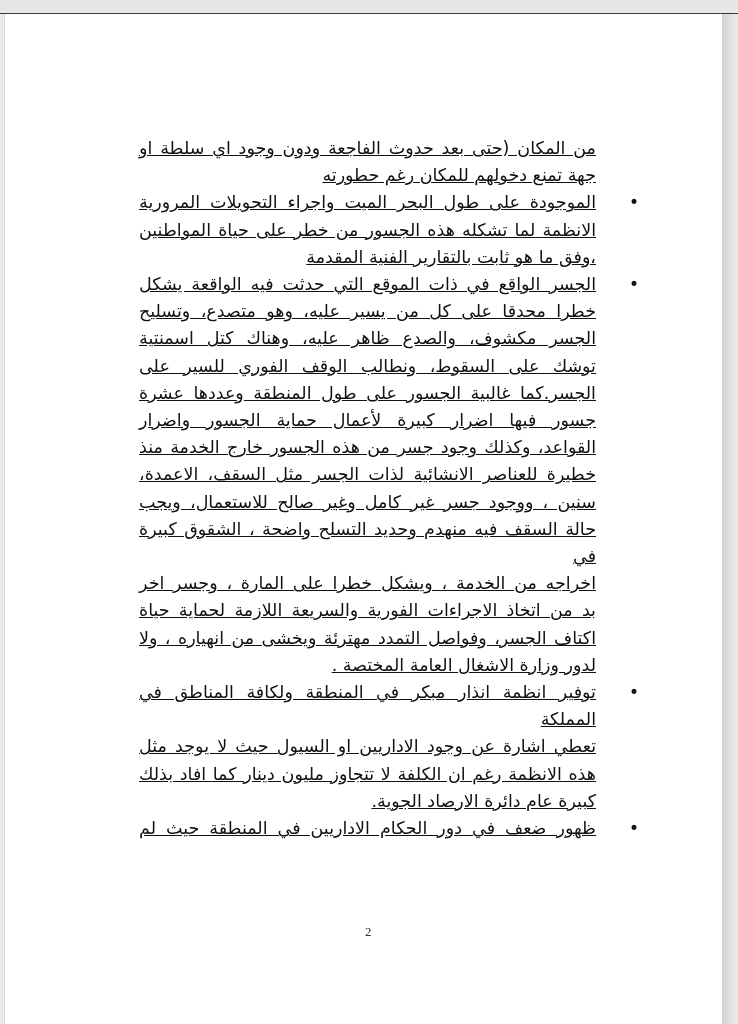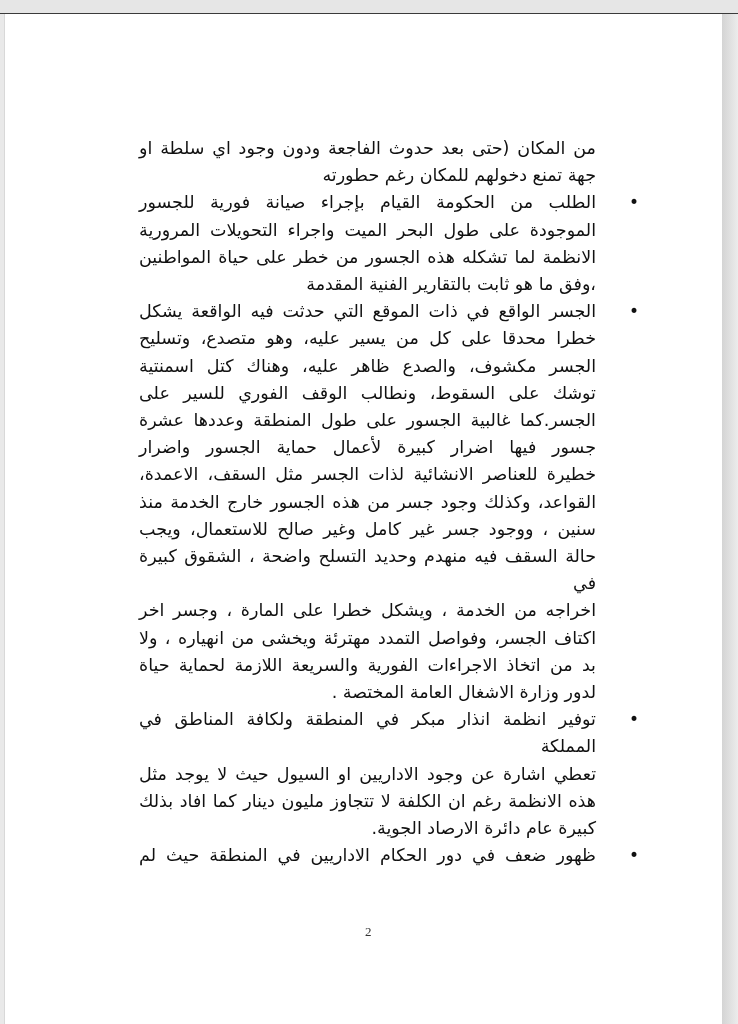--- a/index.html
+++ b/index.html
@@ -18,21 +18,21 @@
     background: #ffffff;
     border-left: 1px solid #d8d8d8;
   }
   .rightshadow {
     position: absolute; left: 722px; top: 14px; width: 16px; height: 1010px;
     background: linear-gradient(to right, #d4d4d4, #ececec);
   }
   .content {
     position: absolute; left: 139px; top: 135px; width: 518px;
     direction: rtl; text-align: justify;
-    font-size: 17.5px; line-height: 27.2px; color: #111;
+    font-size: 17.5px; line-height: 27.2px; color: #111; text-decoration: underline;
   }
   .para { margin: 0; padding-right: 61px; }
   .item { position: relative; margin: 0; padding-right: 61px; }
   .bullet {
     position: absolute; right: 18px; top: 0;
     font-size: 17px; color: #111;
   }
   .line { display: block; text-align: justify; text-align-last: justify; }
   .line.last { text-align-last: right; }
   .pagenum {
@@ -48,41 +48,40 @@
 <div class="rightshadow"></div>
 
 <div class="content">
   <p class="para">
     <span class="line">من المكان (حتى بعد حدوث الفاجعة ودون وجود اي سلطة او</span>
     <span class="line last">جهة تمنع دخولهم للمكان رغم حطورته</span>
   </p>
 
   <div class="item">
     <span class="bullet">•</span>
-    <span class="line">الطلب من الحكومة القيام بإجراء صيانة فورية للجسور</span>
     <span class="line">الموجودة على طول البحر الميت واجراء التحويلات المرورية</span>
     <span class="line">الانظمة لما تشكله هذه الجسور من خطر على حياة المواطنين</span>
     <span class="line last">،وفق ما هو ثابت بالتقارير الفنية المقدمة</span>
   </div>
 
   <div class="item">
     <span class="bullet">•</span>
     <span class="line">الجسر الواقع في ذات الموقع التي حدثت فيه الواقعة يشكل</span>
     <span class="line">خطرا محدقا على كل من يسير عليه، وهو متصدع، وتسليح</span>
     <span class="line">الجسر مكشوف، والصدع ظاهر عليه، وهناك كتل اسمنتية</span>
     <span class="line">توشك على السقوط، ونطالب الوقف الفوري للسير على</span>
     <span class="line">الجسر.كما غالبية الجسور على طول المنطقة وعددها عشرة</span>
     <span class="line">جسور فيها اضرار كبيرة لأعمال حماية الجسور واضرار</span>
+    <span class="line">القواعد، وكذلك وجود جسر من هذه الجسور خارج الخدمة منذ</span>
     <span class="line">خطيرة للعناصر الانشائية لذات الجسر مثل السقف، الاعمدة،</span>
-    <span class="line">القواعد، وكذلك وجود جسر من هذه الجسور خارج الخدمة منذ</span>
     <span class="line">سنين ، ووجود جسر غير كامل وغير صالح للاستعمال، ويجب</span>
     <span class="line">حالة السقف فيه منهدم وحديد التسلح واضحة ، الشقوق كبيرة في</span>
     <span class="line">اخراجه من الخدمة ، ويشكل خطرا على المارة ، وجسر اخر</span>
+    <span class="line">بد من اتخاذ الاجراءات الفورية والسريعة اللازمة لحماية حياة</span>
     <span class="line">اكتاف الجسر، وفواصل التمدد مهترئة ويخشى من انهياره ، ولا</span>
-    <span class="line">بد من اتخاذ الاجراءات الفورية والسريعة اللازمة لحماية حياة</span>
     <span class="line last">لدور وزارة الاشغال العامة المختصة .</span>
   </div>
 
   <div class="item">
     <span class="bullet">•</span>
     <span class="line">توفير انظمة انذار مبكر في المنطقة ولكافة المناطق في المملكة</span>
     <span class="line">تعطي اشارة عن وجود الاداريين او السيول حيث لا يوجد مثل</span>
     <span class="line">هذه الانظمة رغم ان الكلفة لا تتجاوز مليون دينار كما افاد بذلك</span>
     <span class="line last">كبيرة عام دائرة الارصاد الجوية.</span>
   </div>

